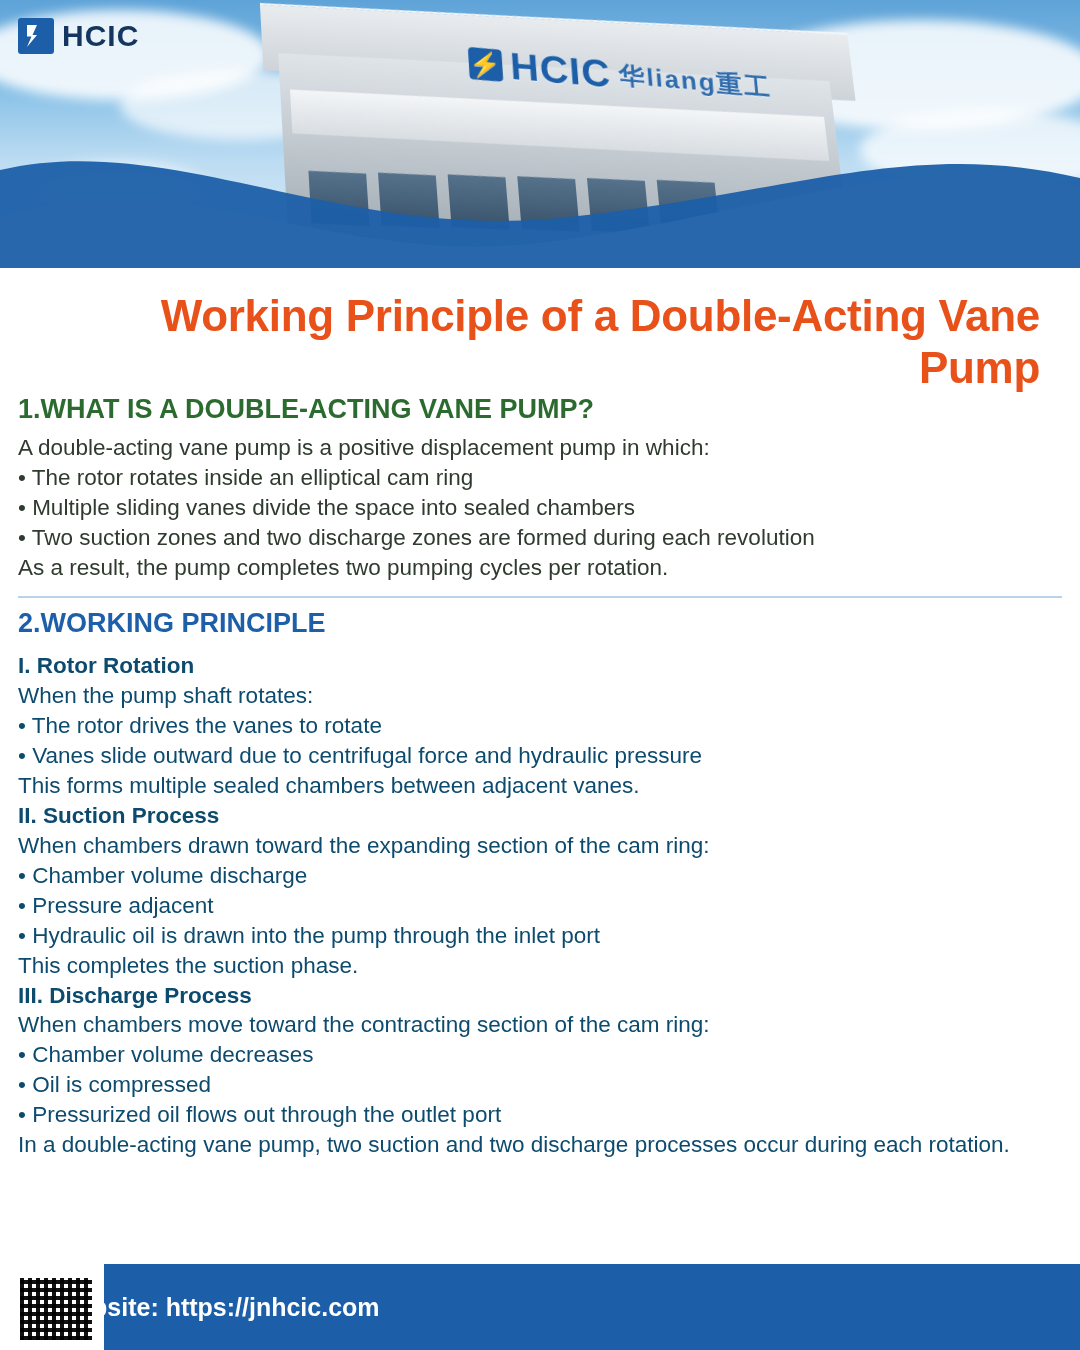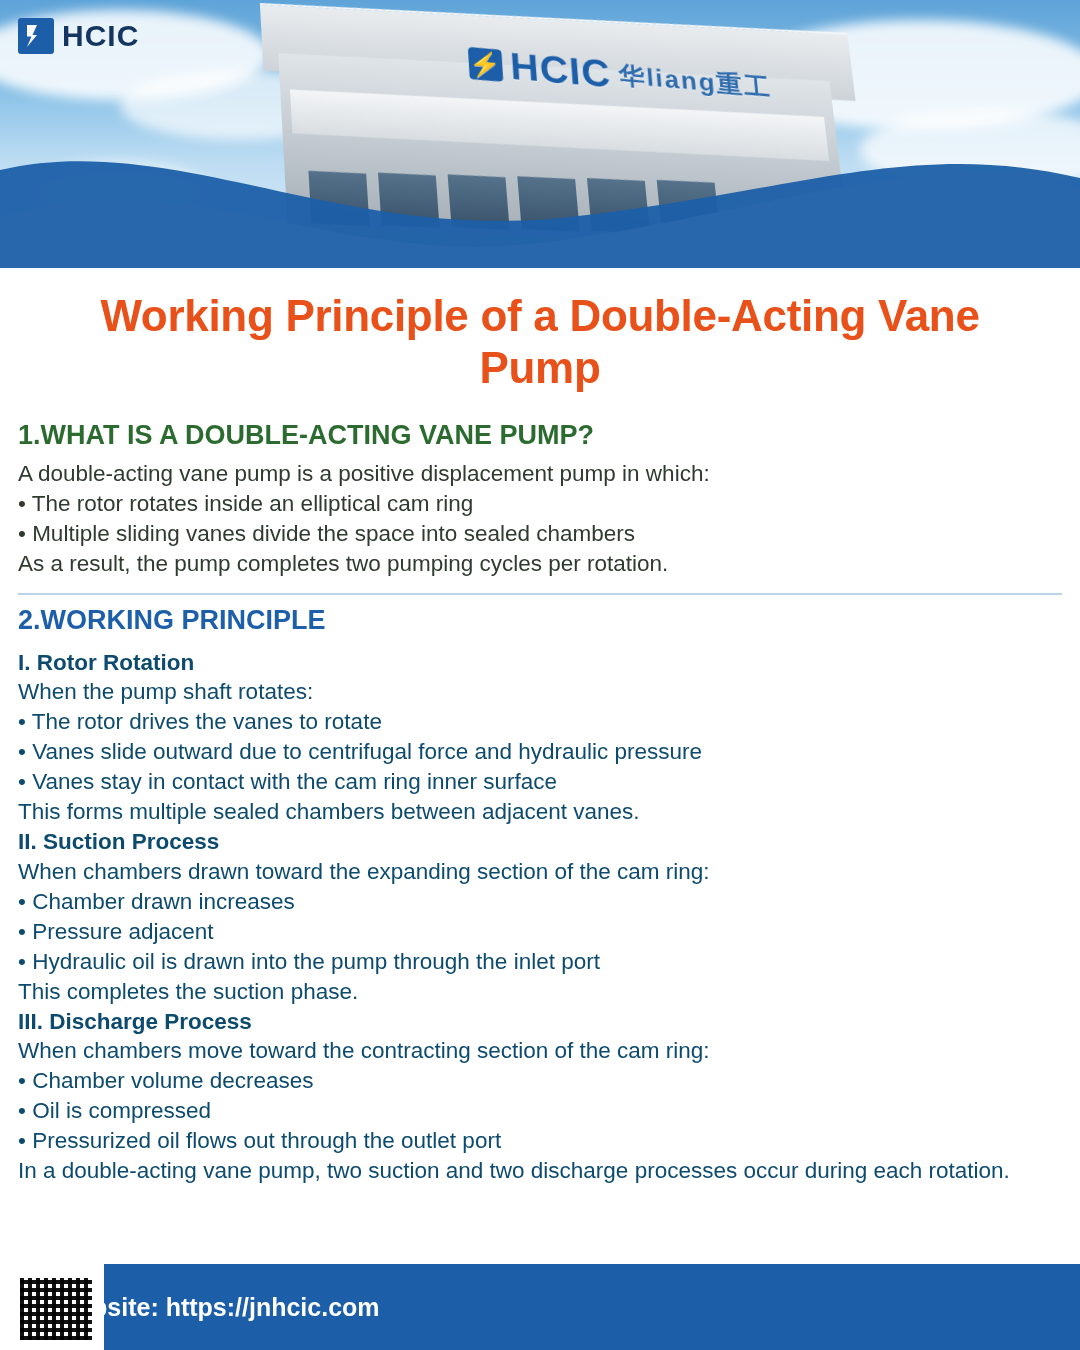--- a/index.html
+++ b/index.html
@@ -144,33 +144,33 @@
   .logo-text {
     font-size: 30px;
     font-weight: 800;
     color: #14355f;
     letter-spacing: 1px;
   }
 
   
   .title {
     margin: 22px 40px 0 40px;
-    text-align: center;
+    text-align: right;
     color: #e8521a;
     font-size: 44px;
     font-weight: 800;
     line-height: 1.18;
     letter-spacing: -0.3px;
   }
 
   
   .section {
     padding: 0 18px;
   }
-  .s1 { margin-top: 26px; }
+  .s1 { }
   .h-green {
     color: #2c6b2f;
     font-size: 27px;
     font-weight: 800;
     margin: 0 0 8px 0;
   }
   .h-blue {
     color: #1d5fa8;
     font-size: 27px;
     font-weight: 800;
@@ -273,42 +273,42 @@
 </div>
 
 <div class="title">Working Principle of a Double-Acting Vane Pump</div>
 
 <div class="section s1">
   <div class="h-green">1.WHAT IS A DOUBLE-ACTING VANE PUMP?</div>
   <div class="body-green">
     <p>A double-acting vane pump is a positive displacement pump in which:</p>
     <p>• The rotor rotates inside an elliptical cam ring</p>
     <p>• Multiple sliding vanes divide the space into sealed chambers</p>
+    <p>• Two suction zones and two discharge zones are formed during each revolution</p>
     <p>As a result, the pump completes two pumping cycles per rotation.</p>
   </div>
 </div>
 
 <div class="divider"></div>
 
 <div class="section s2">
   <div class="h-blue">2.WORKING PRINCIPLE</div>
 
   <div class="body-blue">
     <p class="sub-blue">I.  Rotor Rotation</p>
     <p>When the pump shaft rotates:</p>
     <p>• The rotor drives the vanes to rotate</p>
     <p>• Vanes slide outward due to centrifugal force and hydraulic pressure</p>
-    <p>• Vanes stay in contact with the cam ring inner surface</p>
     <p>This forms multiple sealed chambers between adjacent vanes.</p>
   </div>
 
   <div class="body-blue">
     <p class="sub-blue">II. Suction Process</p>
     <p>When chambers drawn toward the expanding section of the cam ring:</p>
-    <p>• Chamber drawn increases</p>
+    <p>• Chamber volume discharge</p>
     <p>• Pressure adjacent</p>
     <p>• Hydraulic oil is drawn into the pump through the inlet port</p>
     <p>This completes the suction phase.</p>
   </div>
 
   <div class="body-blue">
     <p class="sub-blue">III. Discharge Process</p>
     <p>When chambers move toward the contracting section of the cam ring:</p>
     <p>• Chamber volume decreases</p>
     <p>• Oil is compressed</p>

